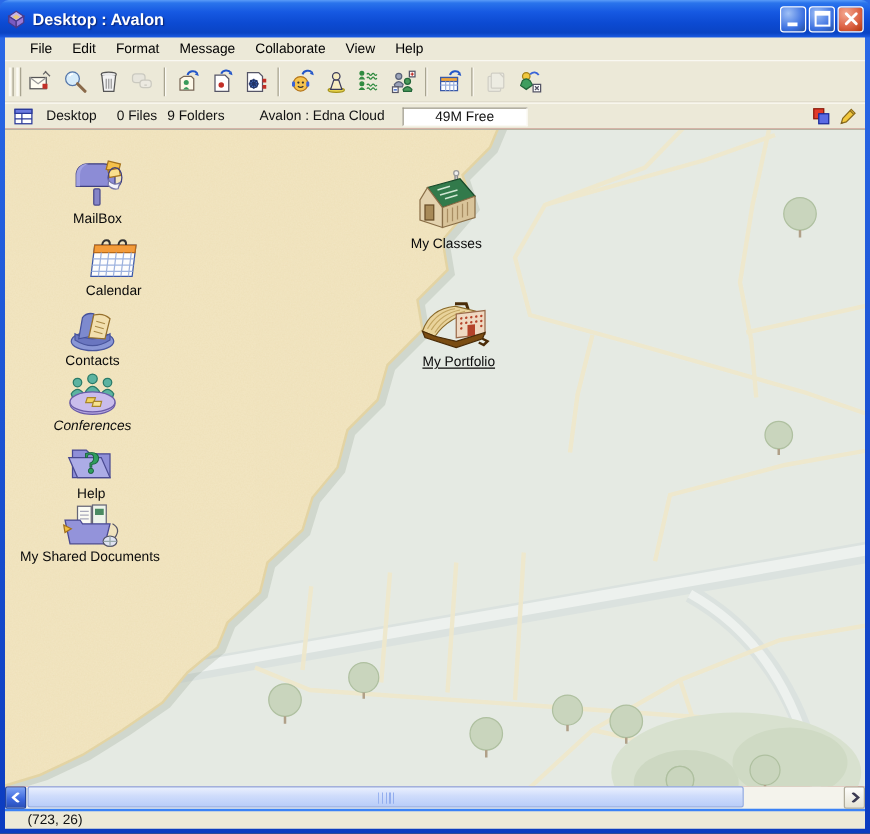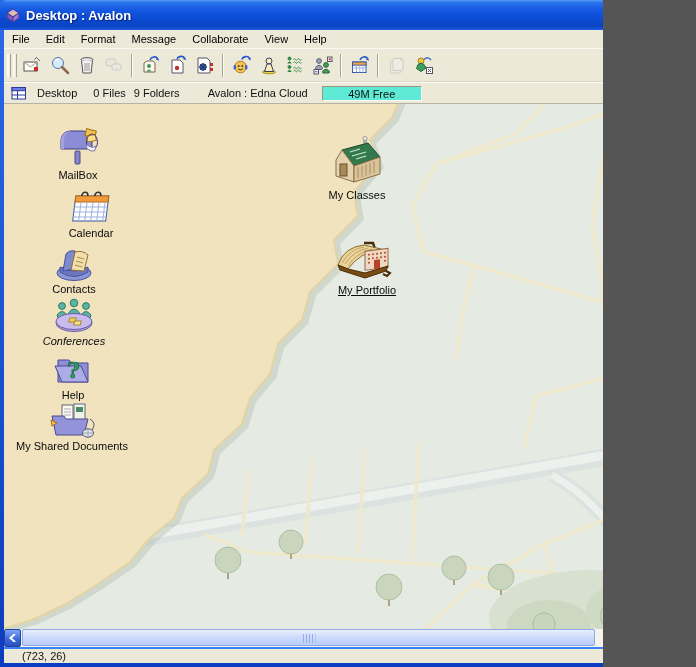--- a/index.html
+++ b/index.html
@@ -1,40 +1,40 @@
 <!DOCTYPE html>
 <html><head>
 <meta charset="utf-8">
 <style>
   html,body{margin:0;padding:0;background:#555;}
   *{box-sizing:border-box;}
-  .window{position:relative;width:603px;height:667px;font-family:"Liberation Sans",sans-serif;
+  .window{position:relative;width:696px;height:667px;font-family:"Liberation Sans",sans-serif;
     background:linear-gradient(180deg,#2a6ae8,#0c3cc0);overflow:hidden;}
   
   .titlebar{position:absolute;top:0;left:0;width:696px;height:30px;border-radius:7px 7px 0 0;
     background:linear-gradient(180deg,#5a9cf8 0%,#2a74ec 8%,#1659e2 32%,#0c4ad2 62%,#0a44c4 88%,#1c5ce4 100%);
     display:flex;align-items:center;padding:0 5px;}
   .title{flex:1;color:#fff;font-weight:bold;font-size:13px;margin-left:5px;text-shadow:1px 1px 1px #09277a;white-space:nowrap;}
   .winbtn{width:21px;height:21px;border-radius:3px;margin-left:2px;border:1px solid #fff;
     display:flex;align-items:center;justify-content:center;}
   .btn-blue{background:radial-gradient(circle at 30% 25%,#9fc0f6,#3a6fe0 65%,#24509e);}
   .btn-red{background:radial-gradient(circle at 30% 25%,#f4a890,#dd6547 55%,#b03208);}
   
   .chrome{position:absolute;left:4px;top:30px;width:688px;height:633px;background:#ece9d8;}
-  .menubar{height:18px;display:flex;align-items:center;padding-left:0;font-size:11px;color:#000;}
+  .menubar{height:18px;display:flex;align-items:center;padding-left:12px;font-size:11px;color:#000;}
   .menuitem{padding:2px 8px;white-space:nowrap;}
   .toolbar{height:34px;display:flex;align-items:center;padding-left:3px;border-top:1px solid #f9f8f2;border-bottom:1px solid #dcd8c8;}
   .grip{width:4px;height:23px;border-left:2px solid #fbfaf4;border-right:1px solid #a8a490;margin-right:2px;}
   .tbtn{width:27px;height:26px;display:flex;align-items:center;justify-content:center;border:1px solid transparent;}
   .tbtn.disabled{filter:grayscale(1);opacity:.45;}
   .tsep{width:2px;height:23px;border-left:1px solid #a8a490;border-right:1px solid #fbfaf4;margin:0 4px;}
   .infobar{height:21px;display:flex;align-items:center;font-size:11px;color:#111;padding:6px 7px;border-top:1px solid #fbfaf4;}
   .ib-view{margin-left:10px;} .ib-files{margin-left:16px;} .ib-folders{margin-left:8px;}
   .ib-conn{margin-left:28px;}
-  .freebox{width:100px;height:15px;line-height:14px;text-align:center;margin-left:14px;background:#5eead4;
+  .freebox{width:100px;height:15px;line-height:14px;text-align:center;margin-left:14px;background:#ffffff;
     border:1px solid;border-color:#9a9684 #fbfaf4 #fbfaf4 #9a9684;}
   .ib-right{margin-left:auto;display:flex;align-items:center;gap:7px;}
   
   .content{position:relative;height:526px;background:#b91c1c;overflow:hidden;border-top:1px solid #b7b3a2;}
   .map{position:absolute;left:0;top:0;width:688px;height:526px;display:block;}
   .dicon{position:absolute;display:flex;flex-direction:column;align-items:center;font-size:11px;color:#0a0a0a;cursor:default;}
   .dicon .lbl{margin-top:1px;white-space:nowrap;}
   .underl{text-decoration:underline;}
   
   .hscroll{height:18px;display:flex;background:#f4f3ec;}

